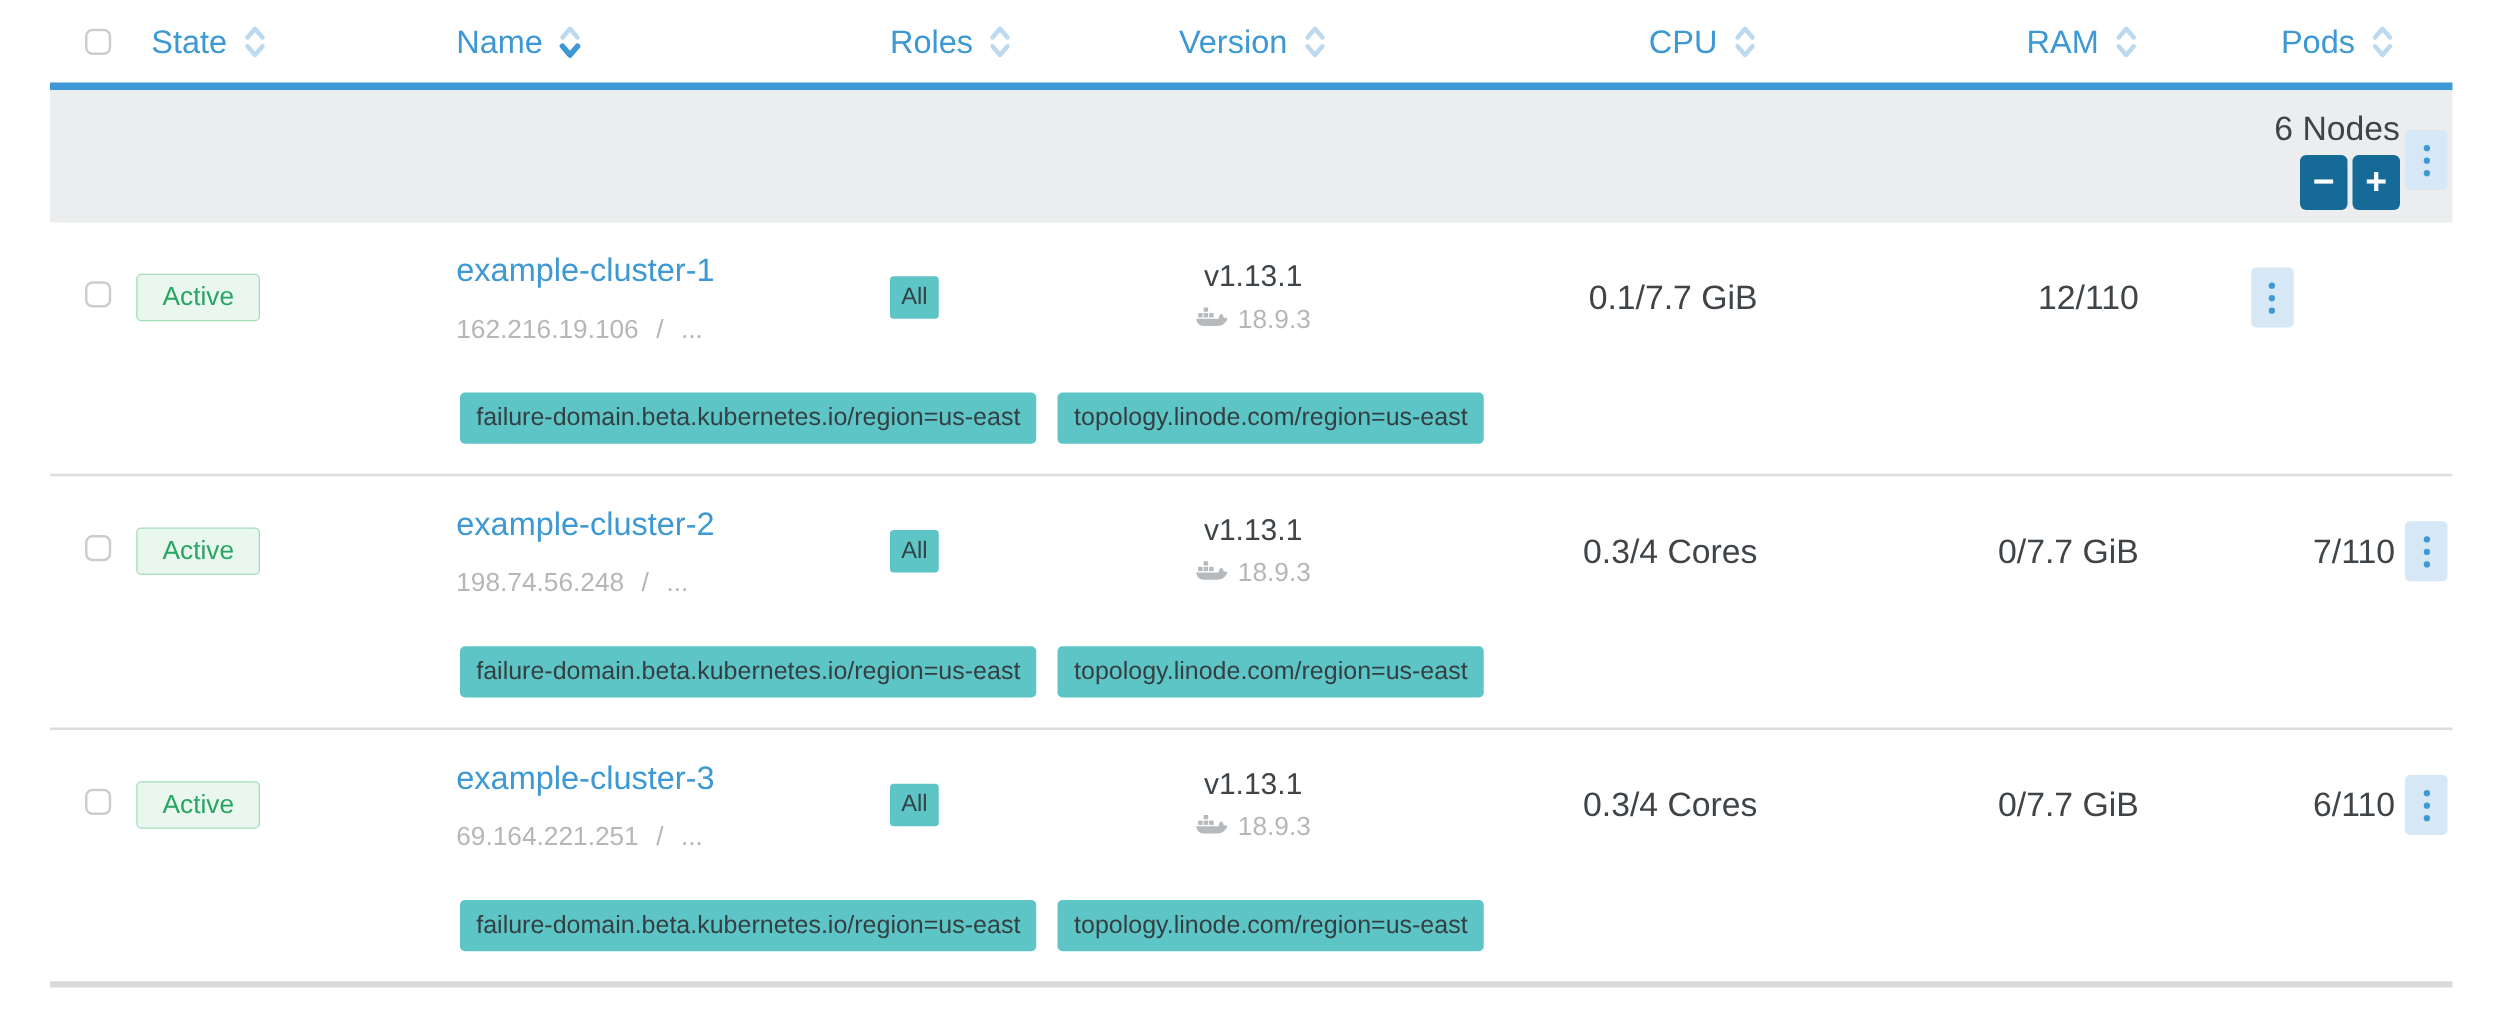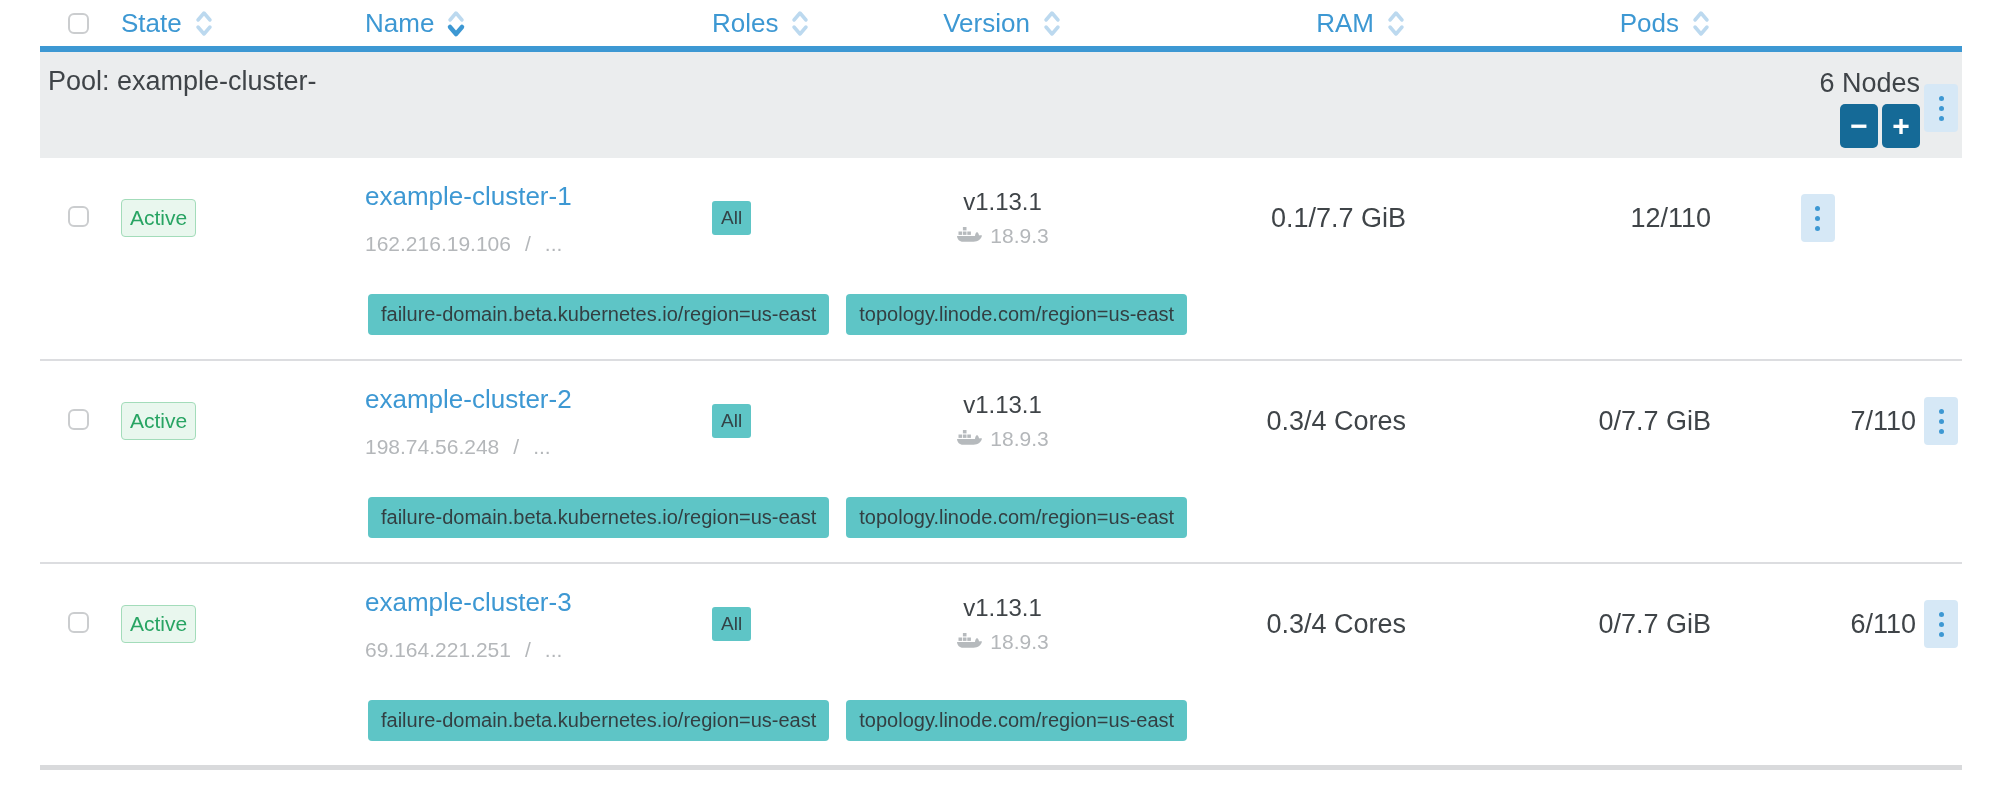--- a/index.html
+++ b/index.html
@@ -17,21 +17,21 @@
     --pool-bg:#ebedee;
     --divider:#dcdde0;
   }
   *{box-sizing:border-box;margin:0;padding:0}
   html,body{width:2000px;height:807px;background:#fff;overflow:hidden;
     font-family:"Liberation Sans", sans-serif;}
   .table{margin-left:40px;width:1922px;border-bottom:5px solid #d9dadc;}
   .grid-cols{display:grid;grid-template-columns:55px 245px 350px 170px 285px 265px 305px 205px 42px;}
 
   
-  .thead{align-items:center;height:52px;border-bottom:6px solid var(--accent);}
+  .thead{align-items:center;height:72px;border-bottom:6px solid var(--accent);}
   .th{display:flex;align-items:center;gap:12px;font-size:26px;color:var(--accent);cursor:pointer;}
   .pad-state{padding-left:26px}
   .pad-name{padding-left:25px}
   .pad-roles{padding-left:22px}
   .center{justify-content:center;text-align:right}
   .right{justify-content:flex-end;text-align:right;padding-right:4px}
   .sort-icon{display:inline-flex;align-items:center}
   .sort-icon polyline{fill:none;stroke:var(--accent-light);stroke-width:3.5;stroke-linecap:round;stroke-linejoin:round}
   .sort-icon.sorted .down{stroke:var(--accent);stroke-width:4.5}
   .checkbox{display:inline-block;width:21px;height:21px;border:2px solid #cbcdcf;border-radius:6px;background:#fff;cursor:pointer}
@@ -49,21 +49,21 @@
     font-family:"Liberation Sans",sans-serif;line-height:1}
   .kebab-cell{display:flex;align-items:center;justify-content:center}
   .kebab{width:34px;height:48px;background:var(--kebab-bg);border-radius:4px;border:none;cursor:pointer;
     display:flex;flex-direction:column;align-items:center;justify-content:center;gap:5px}
   .kebab i{width:5px;height:5px;border-radius:50%;background:var(--accent);display:block}
 
   
   .node-row{padding:14px 0 24px}
   .node-row + .node-row{border-top:2px solid var(--divider)}
   .main-line{align-items:center;min-height:92px}
-  .state-badge{margin-left:26px;display:inline-block;padding:6px 8px;font-size:21px;color:var(--green);
+  .state-badge{margin-left:14px;display:inline-block;padding:6px 20px;font-size:21px;color:var(--green);
     background:var(--green-bg);border:1px solid var(--green-border);border-radius:4px}
   .name-cell{padding-left:25px}
   .name-link{font-size:26px;color:var(--accent);text-decoration:none;display:inline-block;cursor:pointer}
   .ip-line{margin-top:20px;display:flex;gap:14px;font-size:21px;color:var(--text-muted);align-items:center}
   .roles-cell{padding-left:22px}
   .role-badge{display:inline-block;padding:6px 9px;font-size:19px;color:var(--teal-text);background:var(--teal);border-radius:3px}
   .version-cell{text-align:center}
   .version-main{font-size:24px;color:var(--text-dark)}
   .docker-line{margin-top:8px;display:inline-flex;align-items:center;gap:8px;font-size:21px;color:var(--text-muted)}
   .docker-line svg{fill:#b6babd}
@@ -110,20 +110,29 @@
     <div class="th center">
       <span>Version</span>
       <span class="sort-icon">
           <svg width="20" height="31" viewBox="0 0 20 31">
             <polyline class="up" points="4,12 10,5 16,12"></polyline>
             <polyline class="down" points="4,19 10,26 16,19"></polyline>
           </svg>
         </span>
     </div>
     <div class="th right">
+      <span>CPU</span>
+      <span class="sort-icon">
+          <svg width="20" height="31" viewBox="0 0 20 31">
+            <polyline class="up" points="4,12 10,5 16,12"></polyline>
+            <polyline class="down" points="4,19 10,26 16,19"></polyline>
+          </svg>
+        </span>
+    </div>
+    <div class="th right">
       <span>RAM</span>
       <span class="sort-icon">
           <svg width="20" height="31" viewBox="0 0 20 31">
             <polyline class="up" points="4,12 10,5 16,12"></polyline>
             <polyline class="down" points="4,19 10,26 16,19"></polyline>
           </svg>
         </span>
     </div>
     <div class="th right">
       <span>Pods</span>
@@ -132,21 +141,20 @@
             <polyline class="up" points="4,12 10,5 16,12"></polyline>
             <polyline class="down" points="4,19 10,26 16,19"></polyline>
           </svg>
         </span>
     </div>
     <div></div>
   </div>
 
   <div class="pool-row">
     <div>
-      <div class="pool-title">Pool: example-cluster-</div>
     </div>
     <div class="pool-scale">
       <div class="pool-nodes">6 Nodes</div>
       <div class="scale-buttons">
         <button class="scale-btn">−</button>
         <button class="scale-btn">+</button>
       </div>
     </div>
     <div class="kebab-cell">
       <button class="kebab">

